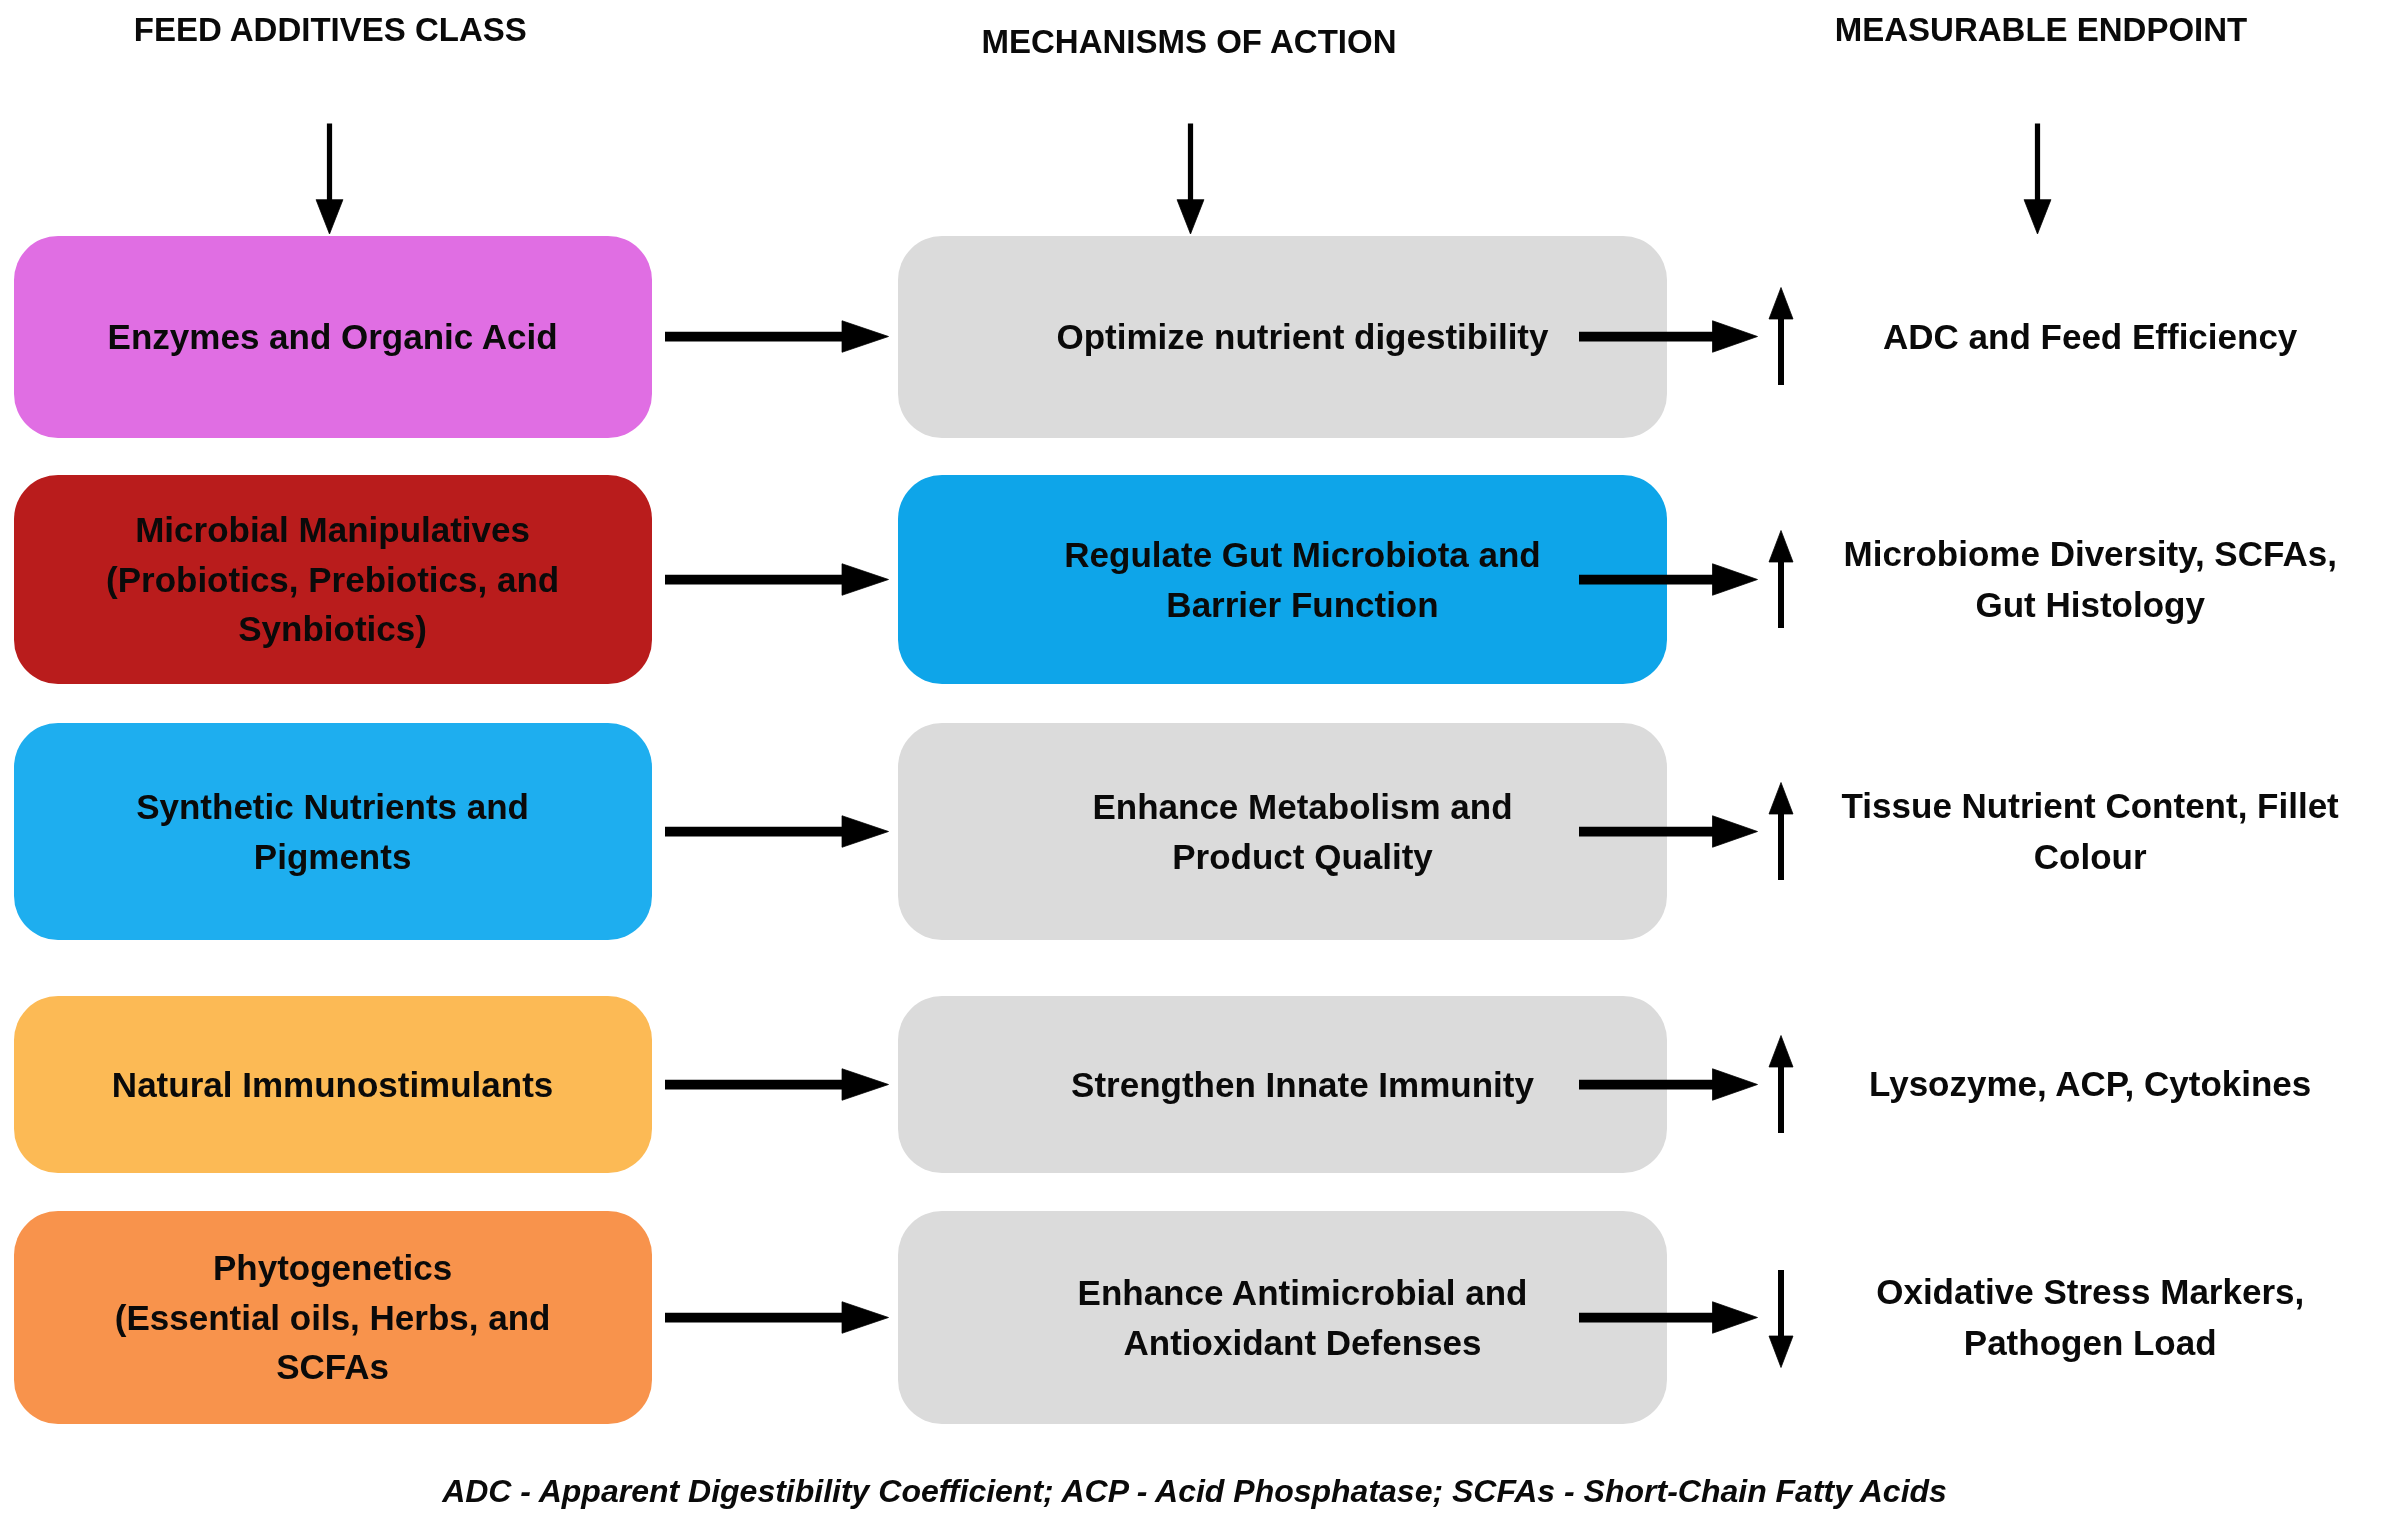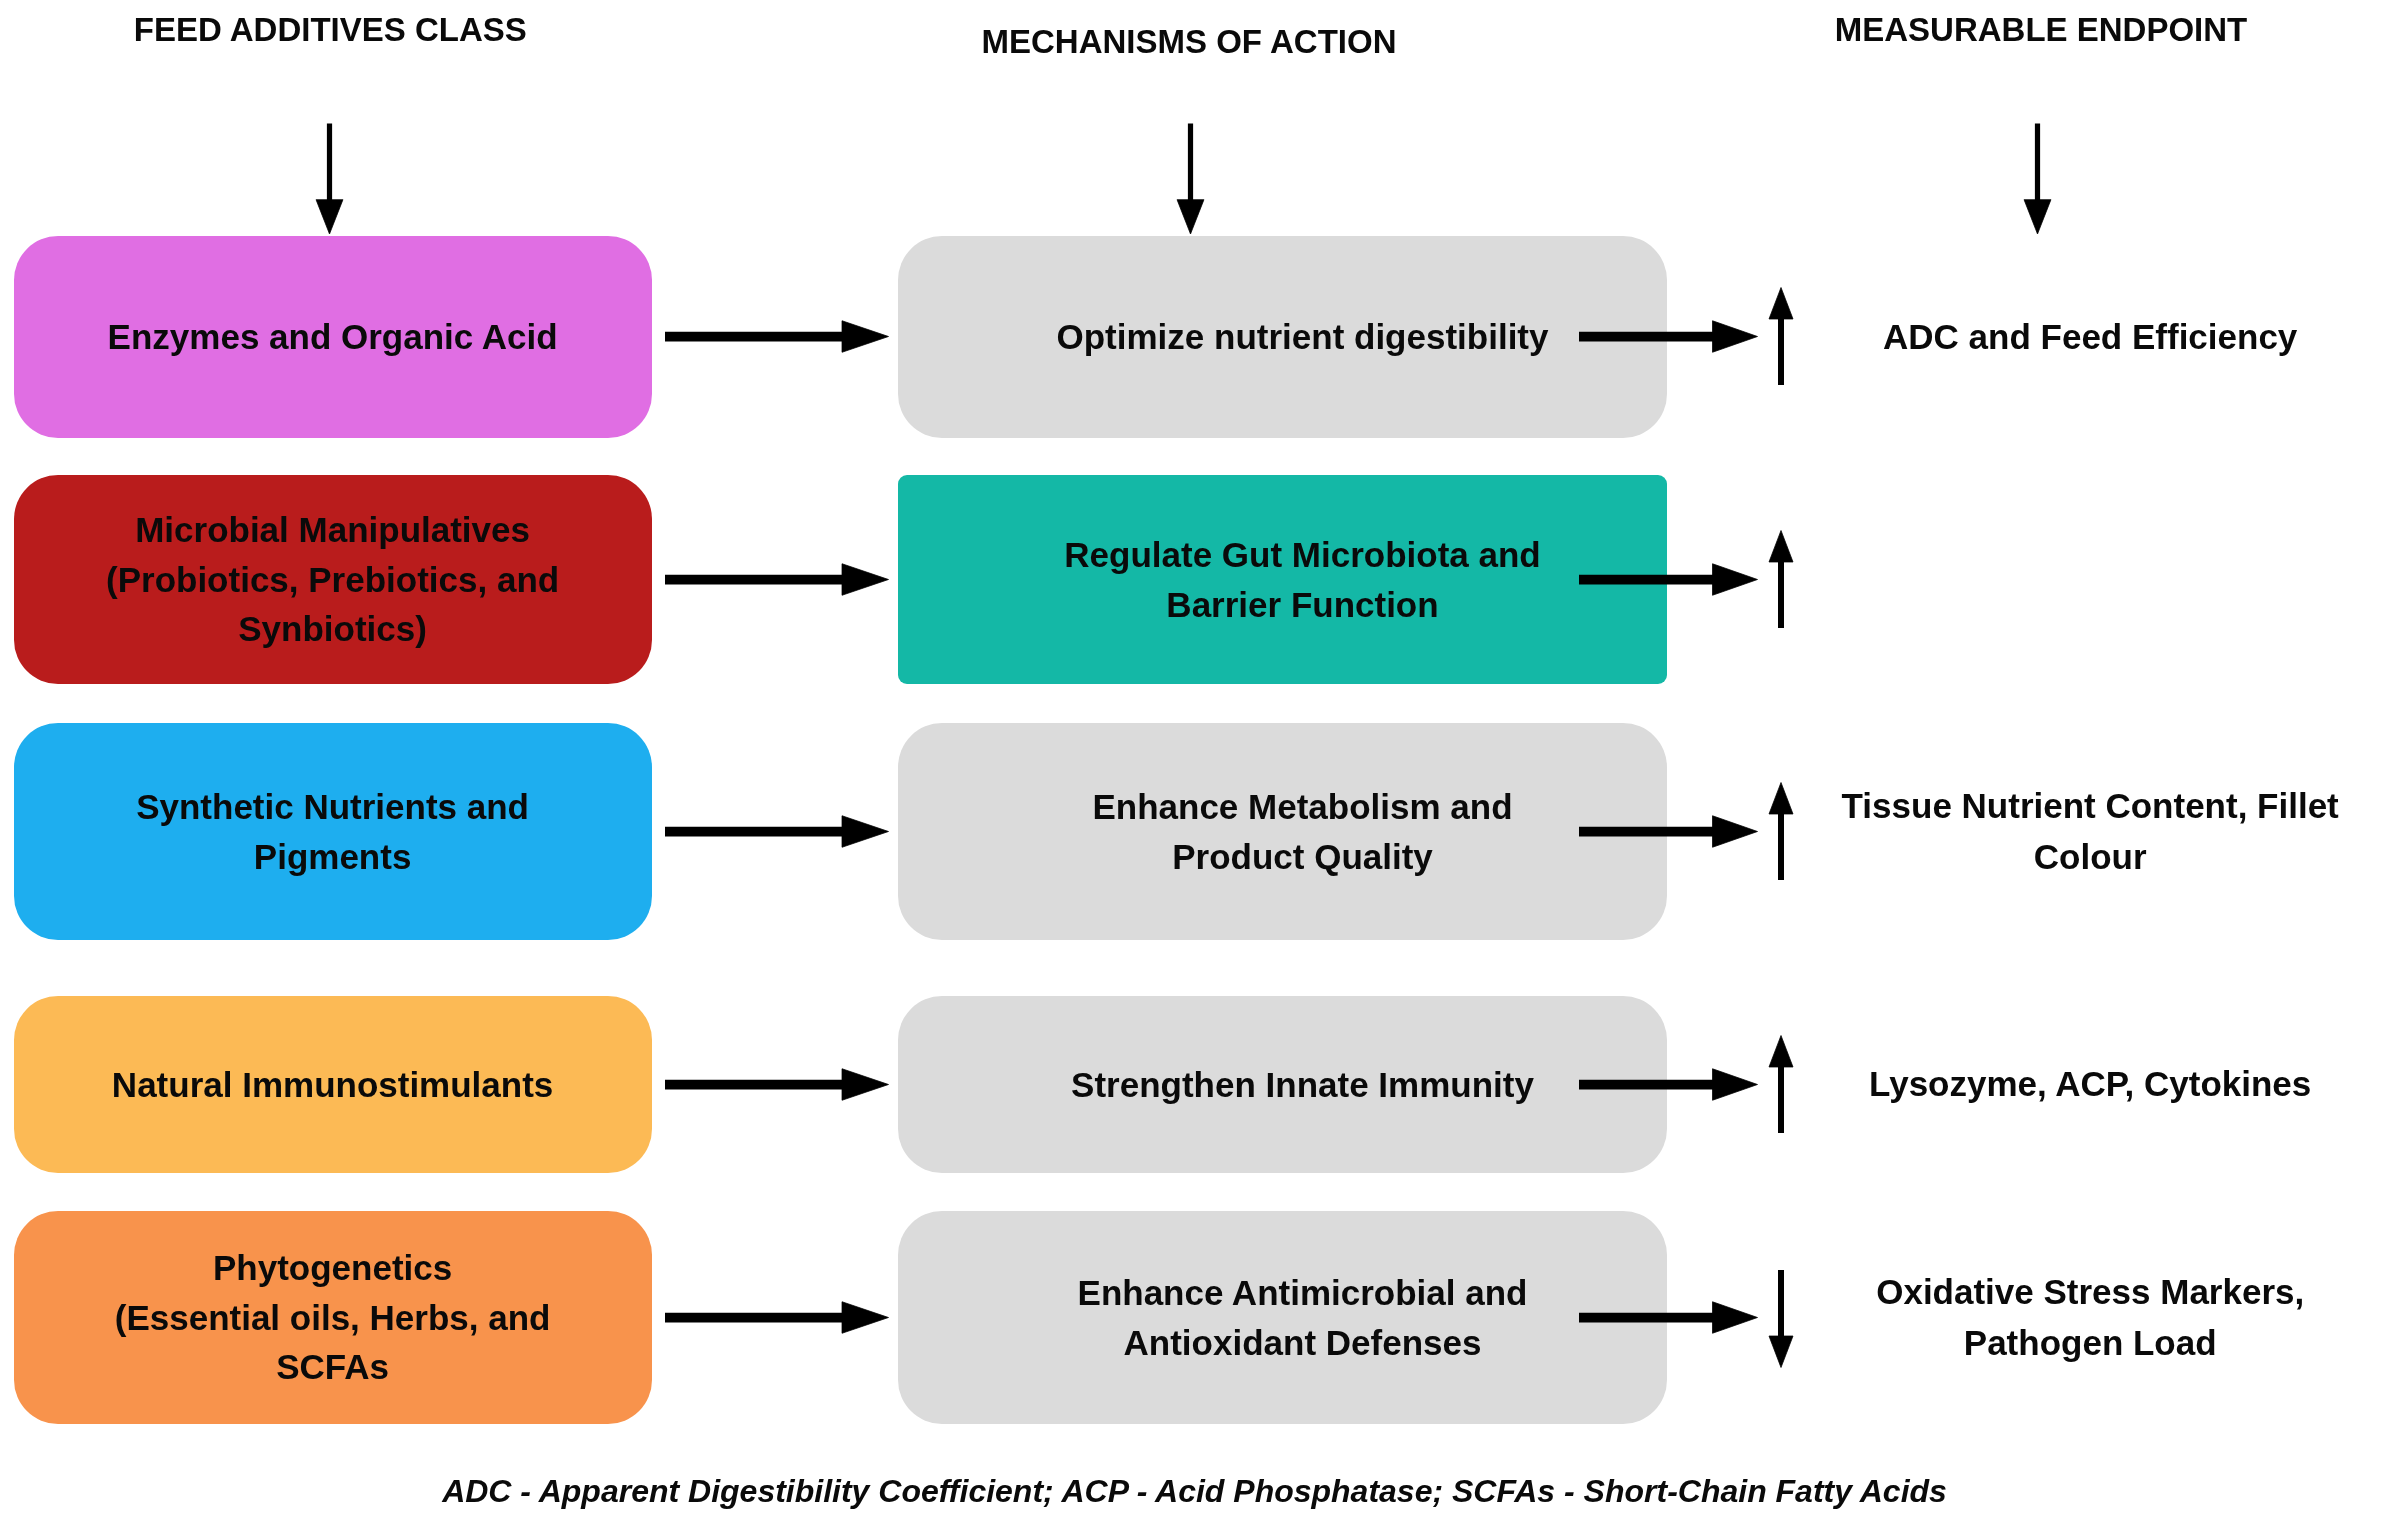--- a/index.html
+++ b/index.html
@@ -169,36 +169,40 @@
       <div class="box-text">
         <div class="line">Microbial Manipulatives</div>
         <div class="line">(Probiotics, Prebiotics, and</div>
         <div class="line">Synbiotics)</div>
       </div>
     </div>
     <svg class="flow-arrow a1" viewBox="0 0 300 60">
       <line x1="2" y1="30" x2="245" y2="30" stroke-width="13"></line>
         <polygon points="300,30 238,9 238,51"></polygon>
     </svg>
-    <div class="mech-box" style="background-color: #14b8a6; border-radius: 9px;">
+    <div class="mech-box" style="background-color: #0ea5e9;">
       <div class="box-text">
         <div class="line">Regulate Gut Microbiota and</div>
         <div class="line">Barrier Function</div>
       </div>
     </div>
     <svg class="flow-arrow a2" viewBox="0 0 240 60">
       <line x1="2" y1="30" x2="186" y2="30" stroke-width="13"></line>
         <polygon points="240,30 180,9 180,51"></polygon>
     </svg>
     <div class="endpoint">
       <div class="v-arrow up">
         <svg viewBox="0 0 40 132">
             <line x1="20" y1="130" x2="20" y2="36" stroke-width="8"></line>
             <polygon points="20,0 4,42 36,42"></polygon>
           </svg>
+      </div>
+      <div class="endpoint-text">
+        <div class="line">Microbiome Diversity, SCFAs,</div>
+        <div class="line">Gut Histology</div>
       </div>
     </div>
   </div>
 
   <div class="row" id="row-2">
     <div class="class-box" style="background-color: rgb(30, 174, 239);">
       <div class="box-text">
         <div class="line">Synthetic Nutrients and</div>
         <div class="line">Pigments</div>
       </div>

